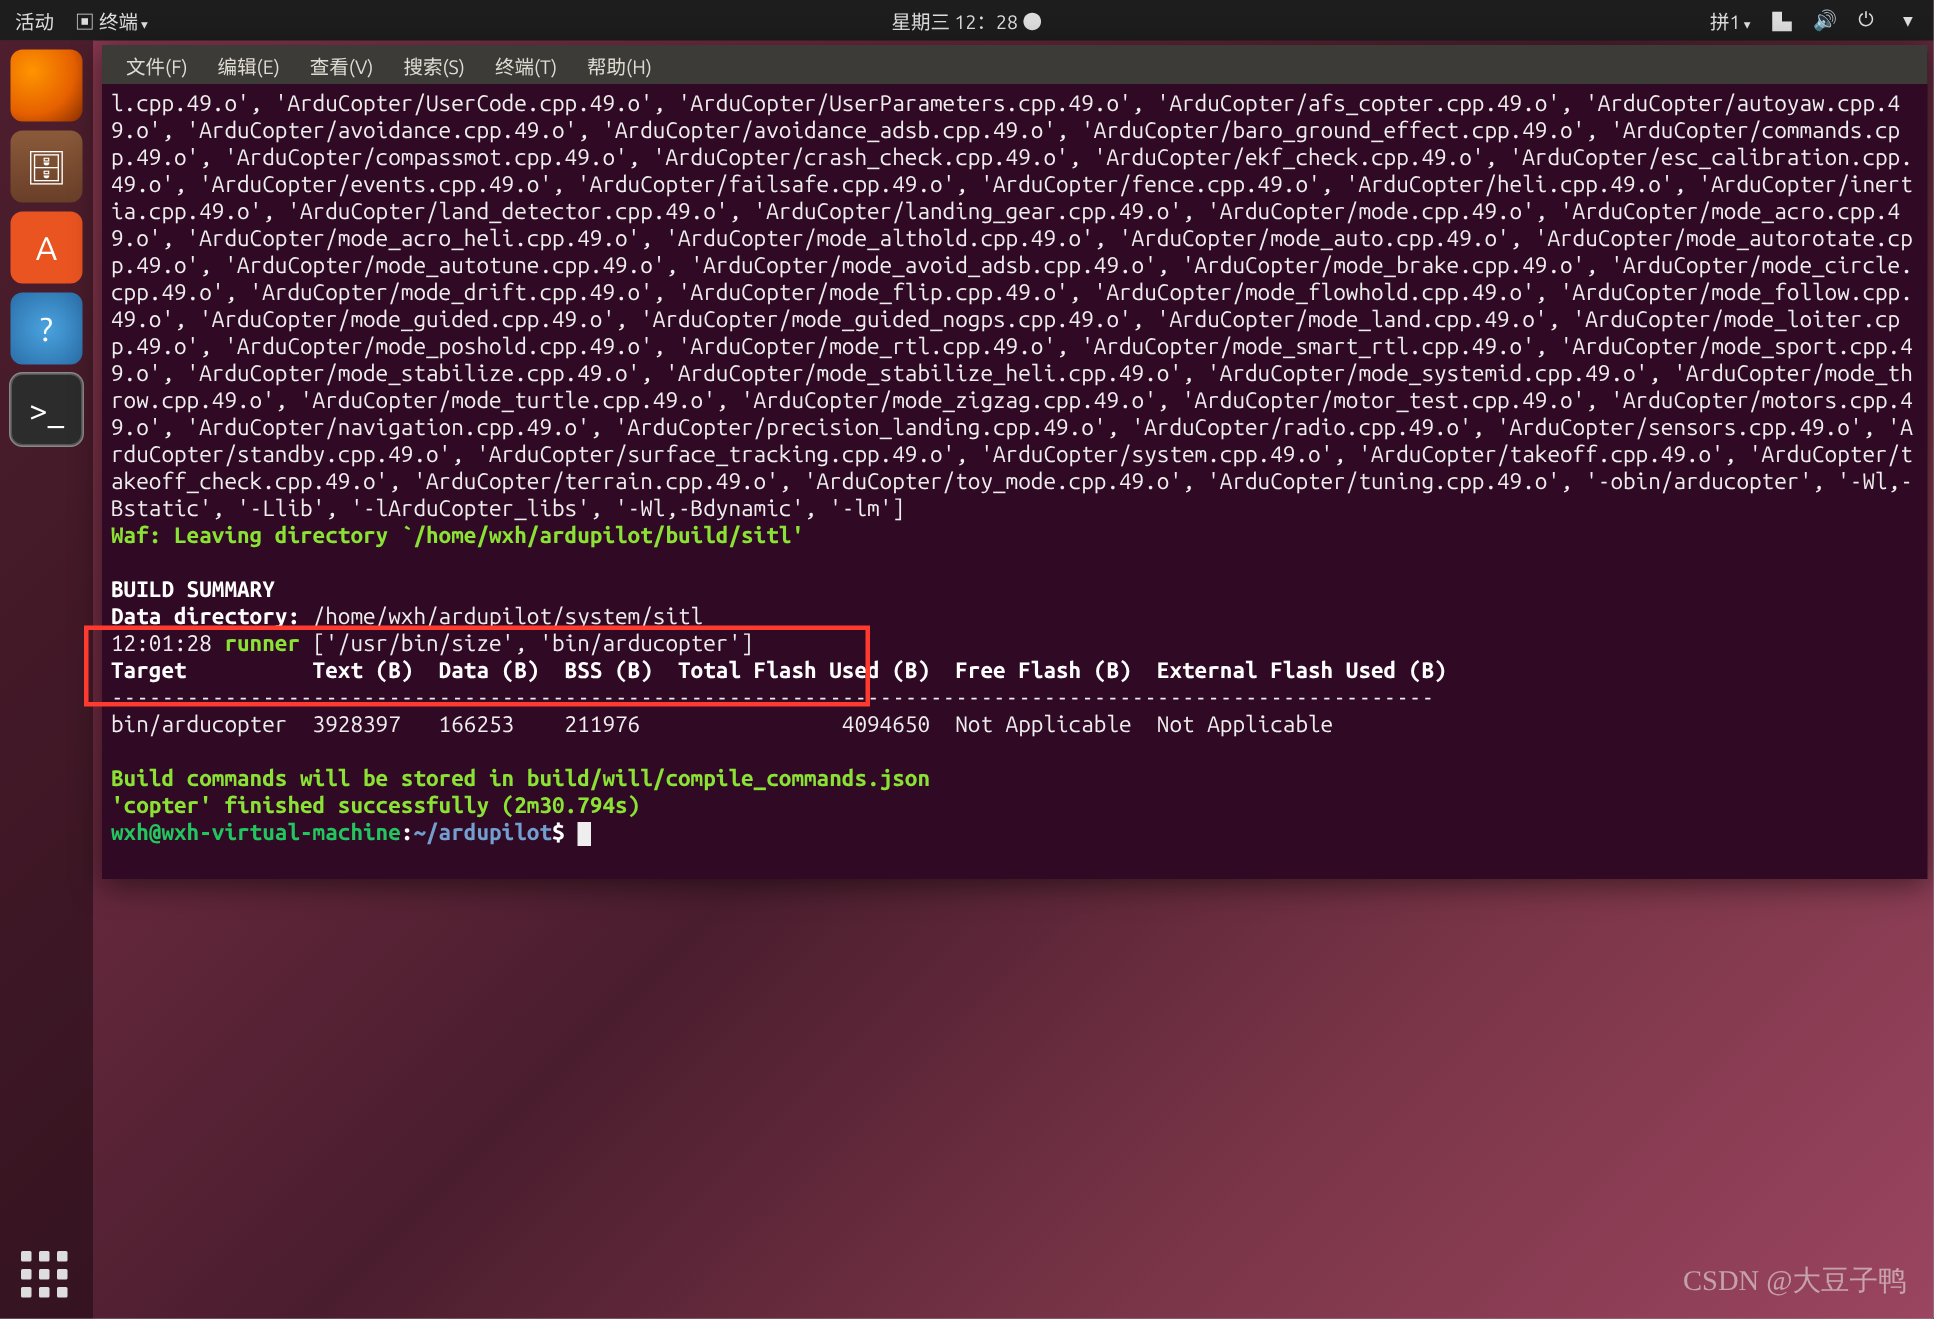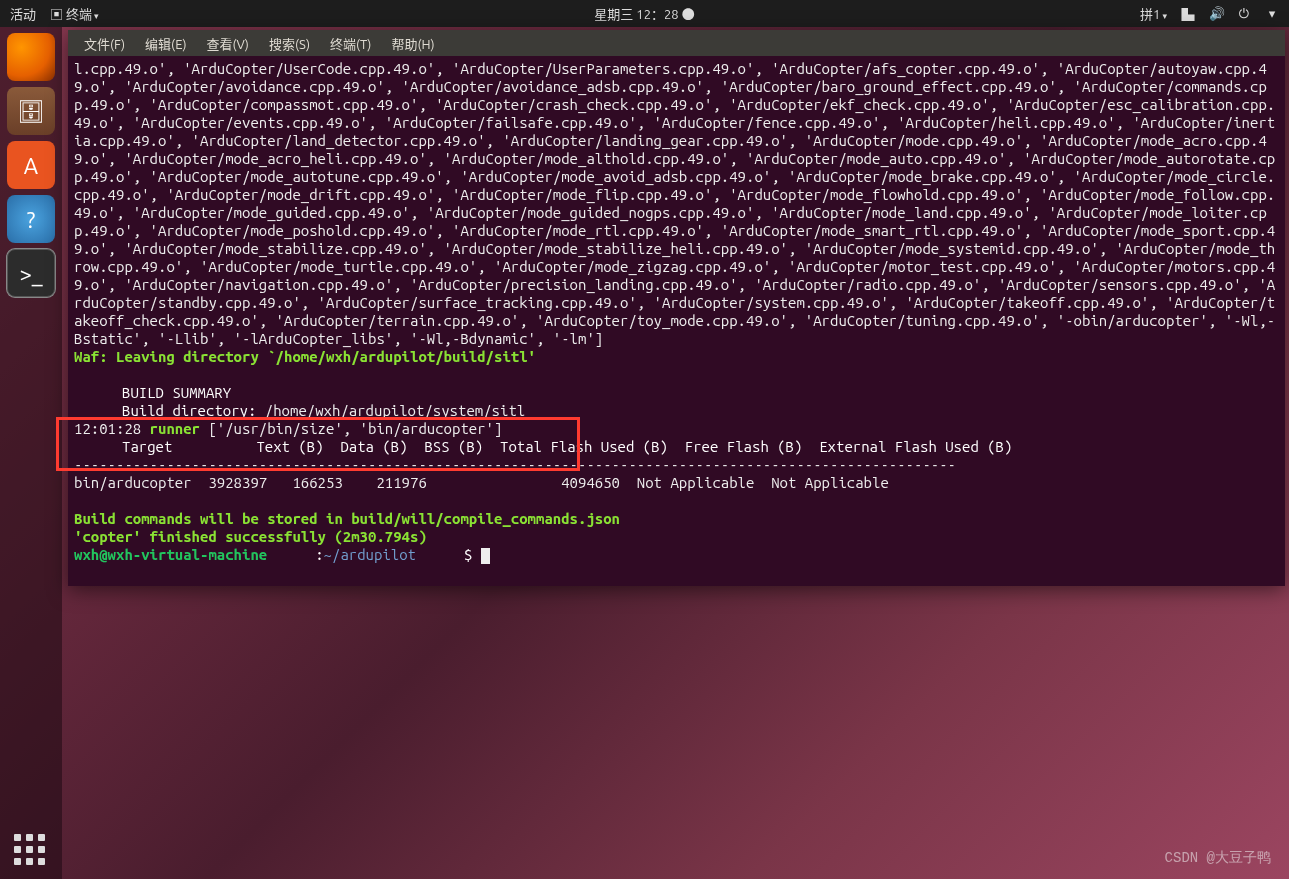--- a/index.html
+++ b/index.html
@@ -64,31 +64,31 @@
   display:flex; align-items:center; padding: 0 8px; gap: 4px;
 }
 .menubar span { padding: 2px 8px; }
 .term-body {
   font-family: "Ubuntu Mono","DejaVu Sans Mono",monospace;
   font-size: 15px; line-height: 18px; color:#eee;
   padding: 4px 6px 6px 6px; white-space: pre-wrap; word-break: break-all;
   min-height: 530px;
 }
 .green { color:#8ae234;font-weight:bold; }
-.bold { font-weight:normal; color:#fff;margin-left:48px; }
+.bold { font-weight:bold; color:#fff; }
 .prompt-user { color:#22c55e; font-weight:bold; }
-.prompt-path { color:#729fcf; font-weight:normal; }
+.prompt-path { color:#729fcf; font-weight:bold; }
 .cursor { display:inline-block; width:9px; height:16px; background:#eee; vertical-align:middle; }
 .highlight-box {
   position:absolute; border:3px solid #ff3b30; pointer-events:none;
   left: 56px; top: 417px; width: 524px; height: 54px;
 }
 .watermark {
   position:absolute; right:18px; bottom:12px; color:rgba(240,240,240,0.55);
-  font-size:14px; font-family: Liberation Mono, monospace;
+  font-size:19px; font-family: Liberation Serif, serif;
 }
 </style>
 </head>
 <body>
 
 <div class="top-panel">
   <div class="top-left">
     <span>活动</span>
     <span class="tri-down">▣ <span>终端</span></span>
   </div>
@@ -129,21 +129,21 @@
     <span>编辑(E)</span>
     <span>查看(V)</span>
     <span>搜索(S)</span>
     <span>终端(T)</span>
     <span>帮助(H)</span>
   </div>
   <div class="term-body"><span>l.cpp.49.o', 'ArduCopter/UserCode.cpp.49.o', 'ArduCopter/UserParameters.cpp.49.o', 'ArduCopter/afs_copter.cpp.49.o', 'ArduCopter/autoyaw.cpp.49.o', 'ArduCopter/avoidance.cpp.49.o', 'ArduCopter/avoidance_adsb.cpp.49.o', 'ArduCopter/baro_ground_effect.cpp.49.o', 'ArduCopter/commands.cpp.49.o', 'ArduCopter/compassmot.cpp.49.o', 'ArduCopter/crash_check.cpp.49.o', 'ArduCopter/ekf_check.cpp.49.o', 'ArduCopter/esc_calibration.cpp.49.o', 'ArduCopter/events.cpp.49.o', 'ArduCopter/failsafe.cpp.49.o', 'ArduCopter/fence.cpp.49.o', 'ArduCopter/heli.cpp.49.o', 'ArduCopter/inertia.cpp.49.o', 'ArduCopter/land_detector.cpp.49.o', 'ArduCopter/landing_gear.cpp.49.o', 'ArduCopter/mode.cpp.49.o', 'ArduCopter/mode_acro.cpp.49.o', 'ArduCopter/mode_acro_heli.cpp.49.o', 'ArduCopter/mode_althold.cpp.49.o', 'ArduCopter/mode_auto.cpp.49.o', 'ArduCopter/mode_autorotate.cpp.49.o', 'ArduCopter/mode_autotune.cpp.49.o', 'ArduCopter/mode_avoid_adsb.cpp.49.o', 'ArduCopter/mode_brake.cpp.49.o', 'ArduCopter/mode_circle.cpp.49.o', 'ArduCopter/mode_drift.cpp.49.o', 'ArduCopter/mode_flip.cpp.49.o', 'ArduCopter/mode_flowhold.cpp.49.o', 'ArduCopter/mode_follow.cpp.49.o', 'ArduCopter/mode_guided.cpp.49.o', 'ArduCopter/mode_guided_nogps.cpp.49.o', 'ArduCopter/mode_land.cpp.49.o', 'ArduCopter/mode_loiter.cpp.49.o', 'ArduCopter/mode_poshold.cpp.49.o', 'ArduCopter/mode_rtl.cpp.49.o', 'ArduCopter/mode_smart_rtl.cpp.49.o', 'ArduCopter/mode_sport.cpp.49.o', 'ArduCopter/mode_stabilize.cpp.49.o', 'ArduCopter/mode_stabilize_heli.cpp.49.o', 'ArduCopter/mode_systemid.cpp.49.o', 'ArduCopter/mode_throw.cpp.49.o', 'ArduCopter/mode_turtle.cpp.49.o', 'ArduCopter/mode_zigzag.cpp.49.o', 'ArduCopter/motor_test.cpp.49.o', 'ArduCopter/motors.cpp.49.o', 'ArduCopter/navigation.cpp.49.o', 'ArduCopter/precision_landing.cpp.49.o', 'ArduCopter/radio.cpp.49.o', 'ArduCopter/sensors.cpp.49.o', 'ArduCopter/standby.cpp.49.o', 'ArduCopter/surface_tracking.cpp.49.o', 'ArduCopter/system.cpp.49.o', 'ArduCopter/takeoff.cpp.49.o', 'ArduCopter/takeoff_check.cpp.49.o', 'ArduCopter/terrain.cpp.49.o', 'ArduCopter/toy_mode.cpp.49.o', 'ArduCopter/tuning.cpp.49.o', '-obin/arducopter', '-Wl,-Bstatic', '-Llib', '-lArduCopter_libs', '-Wl,-Bdynamic', '-lm']</span>
 <span class="green">Waf: Leaving directory `/home/wxh/ardupilot/build/sitl'</span>
 
 <span class="bold">BUILD SUMMARY</span>
-<span class="bold">Build directory: </span><span>/home/wxh/ardupilot/system/sitl</span>
+<span class="bold">Data directory: </span><span>/home/wxh/ardupilot/system/sitl</span>
 <span>12:01:28 </span><span class="green">runner</span><span> ['/usr/bin/size', 'bin/arducopter']</span>
 <span class="bold">Target          Text (B)  Data (B)  BSS (B)  Total Flash Used (B)  Free Flash (B)  External Flash Used (B)</span>
 <span>---------------------------------------------------------------------------------------------------------</span>
 <span>bin/arducopter  3928397   166253    211976                4094650  Not Applicable  Not Applicable</span>
 
 <span class="green">Build commands will be stored in build/will/compile_commands.json</span>
 <span class="green">'copter' finished successfully (2m30.794s)</span>
 <span class="prompt-user">wxh@wxh-virtual-machine</span><span class="bold">:</span><span class="prompt-path">~/ardupilot</span><span class="bold">$ </span><span class="cursor"></span></div>
 </div>
 

